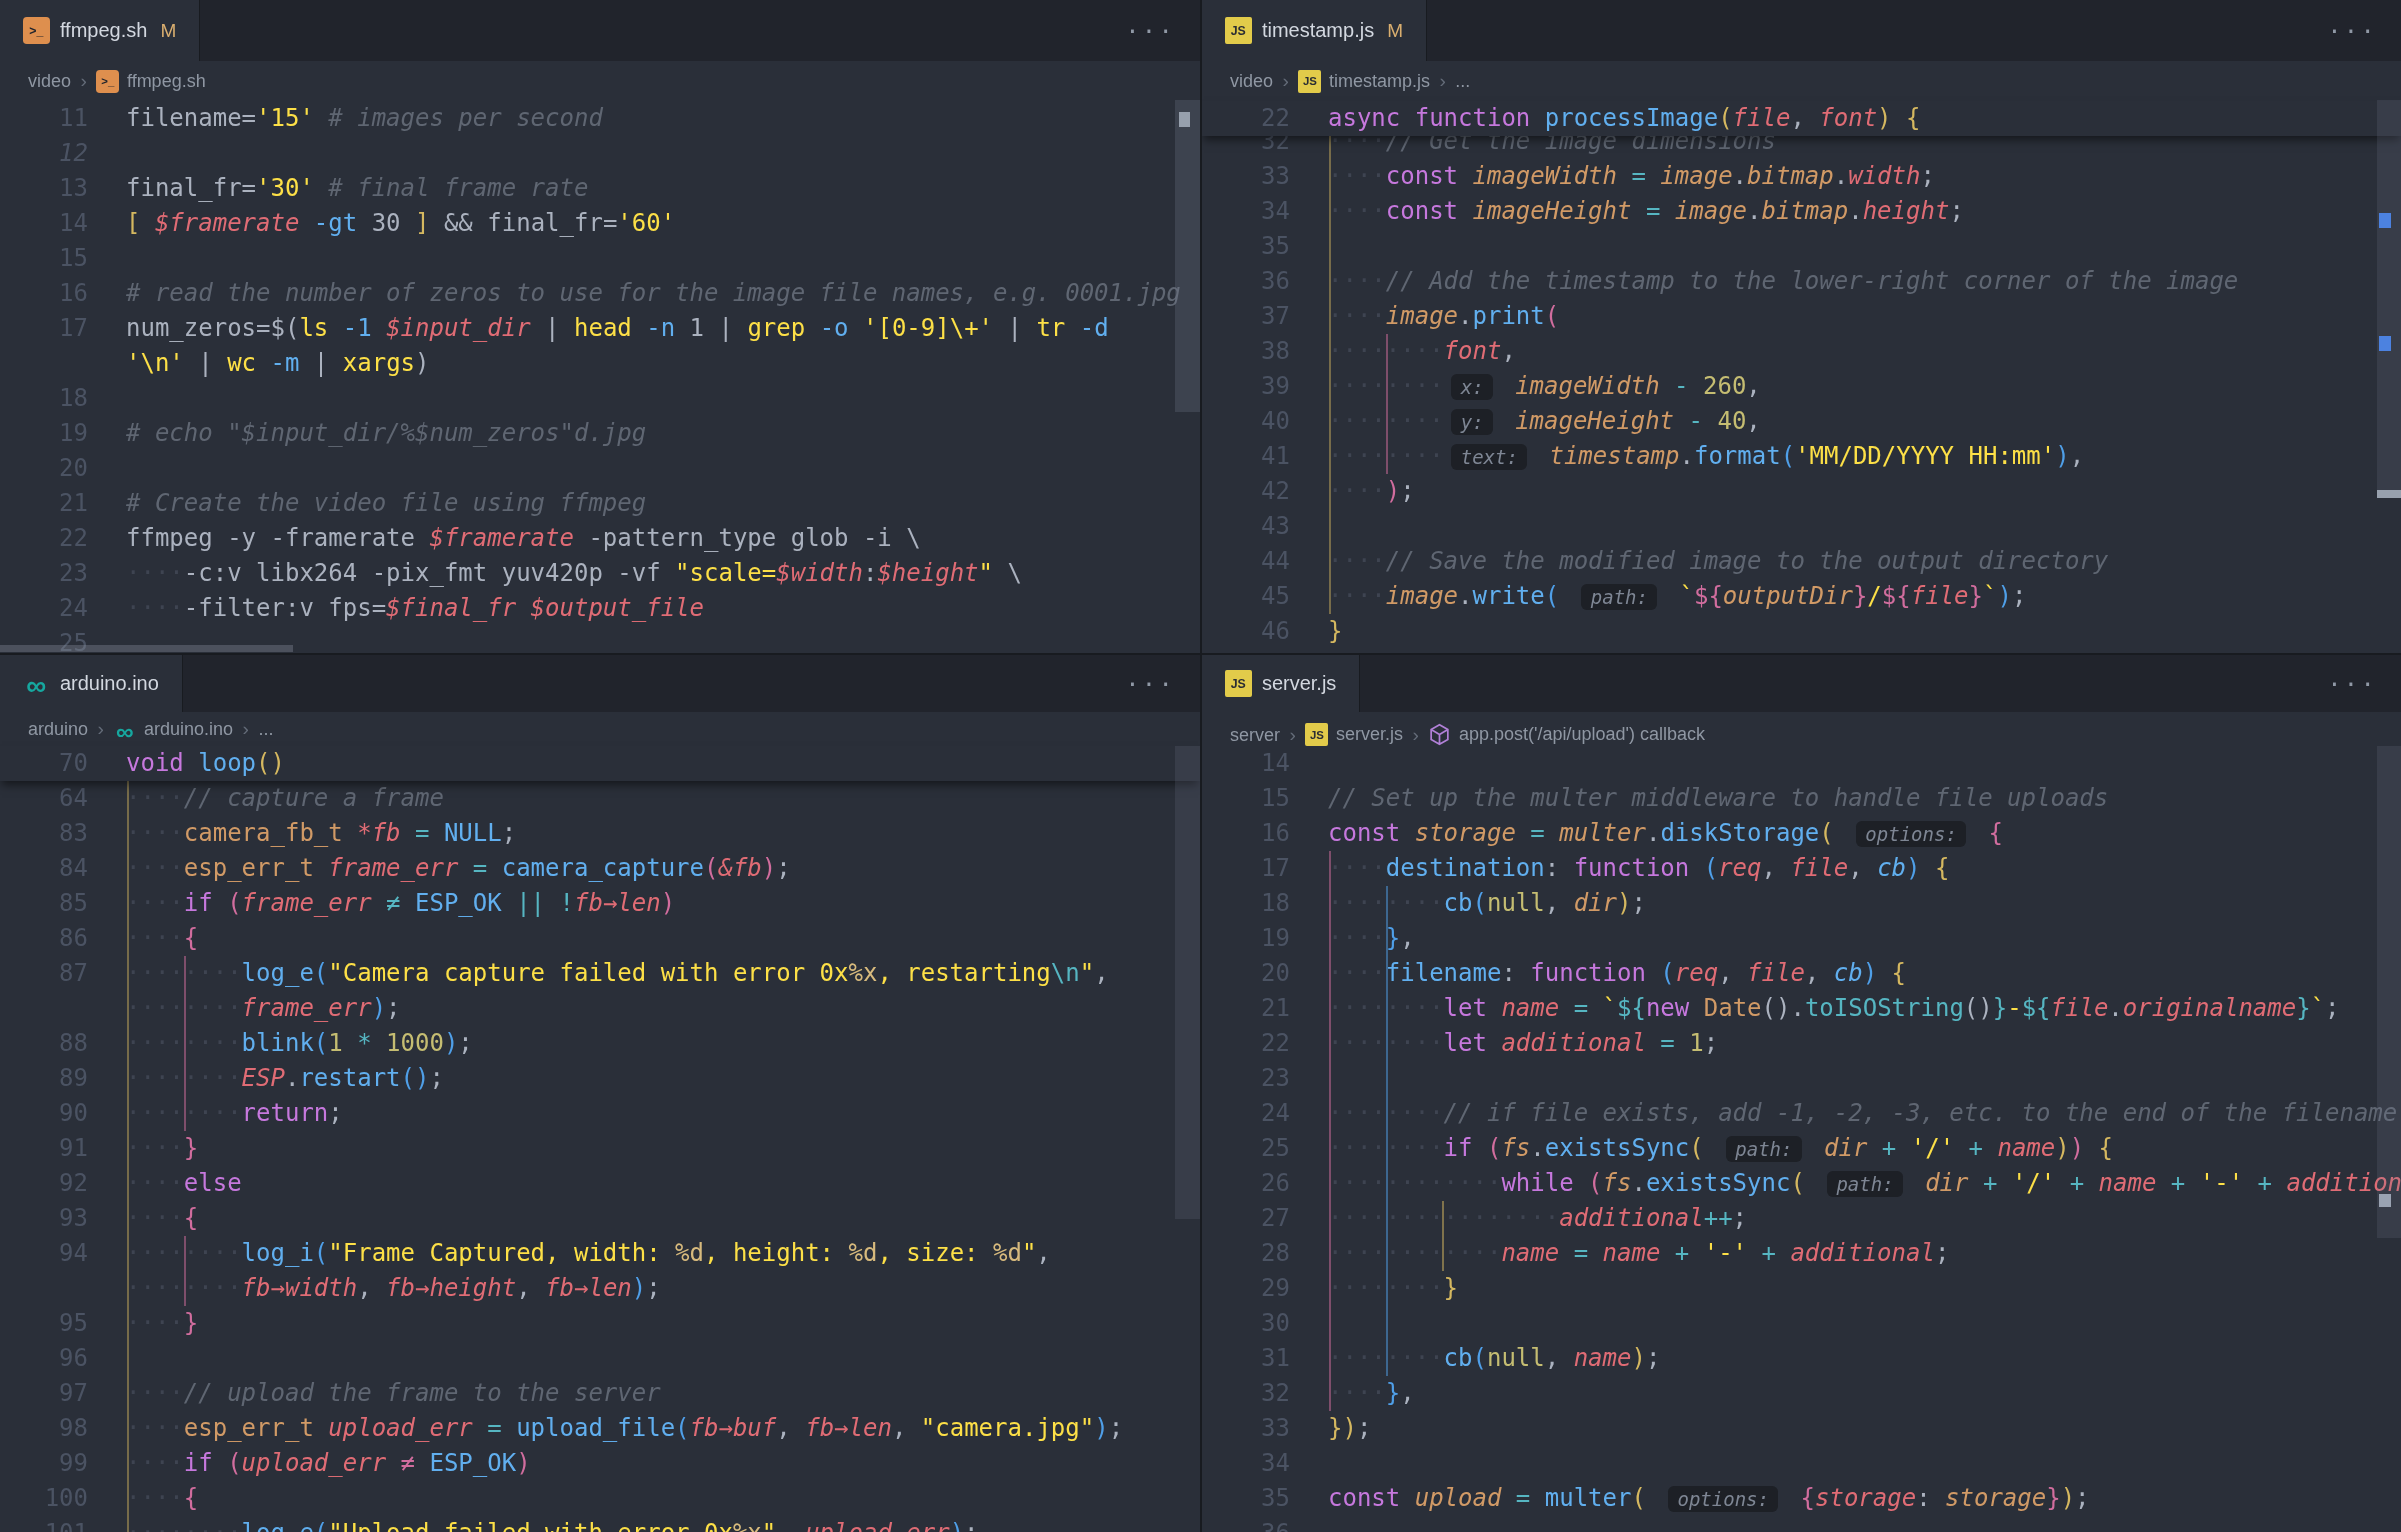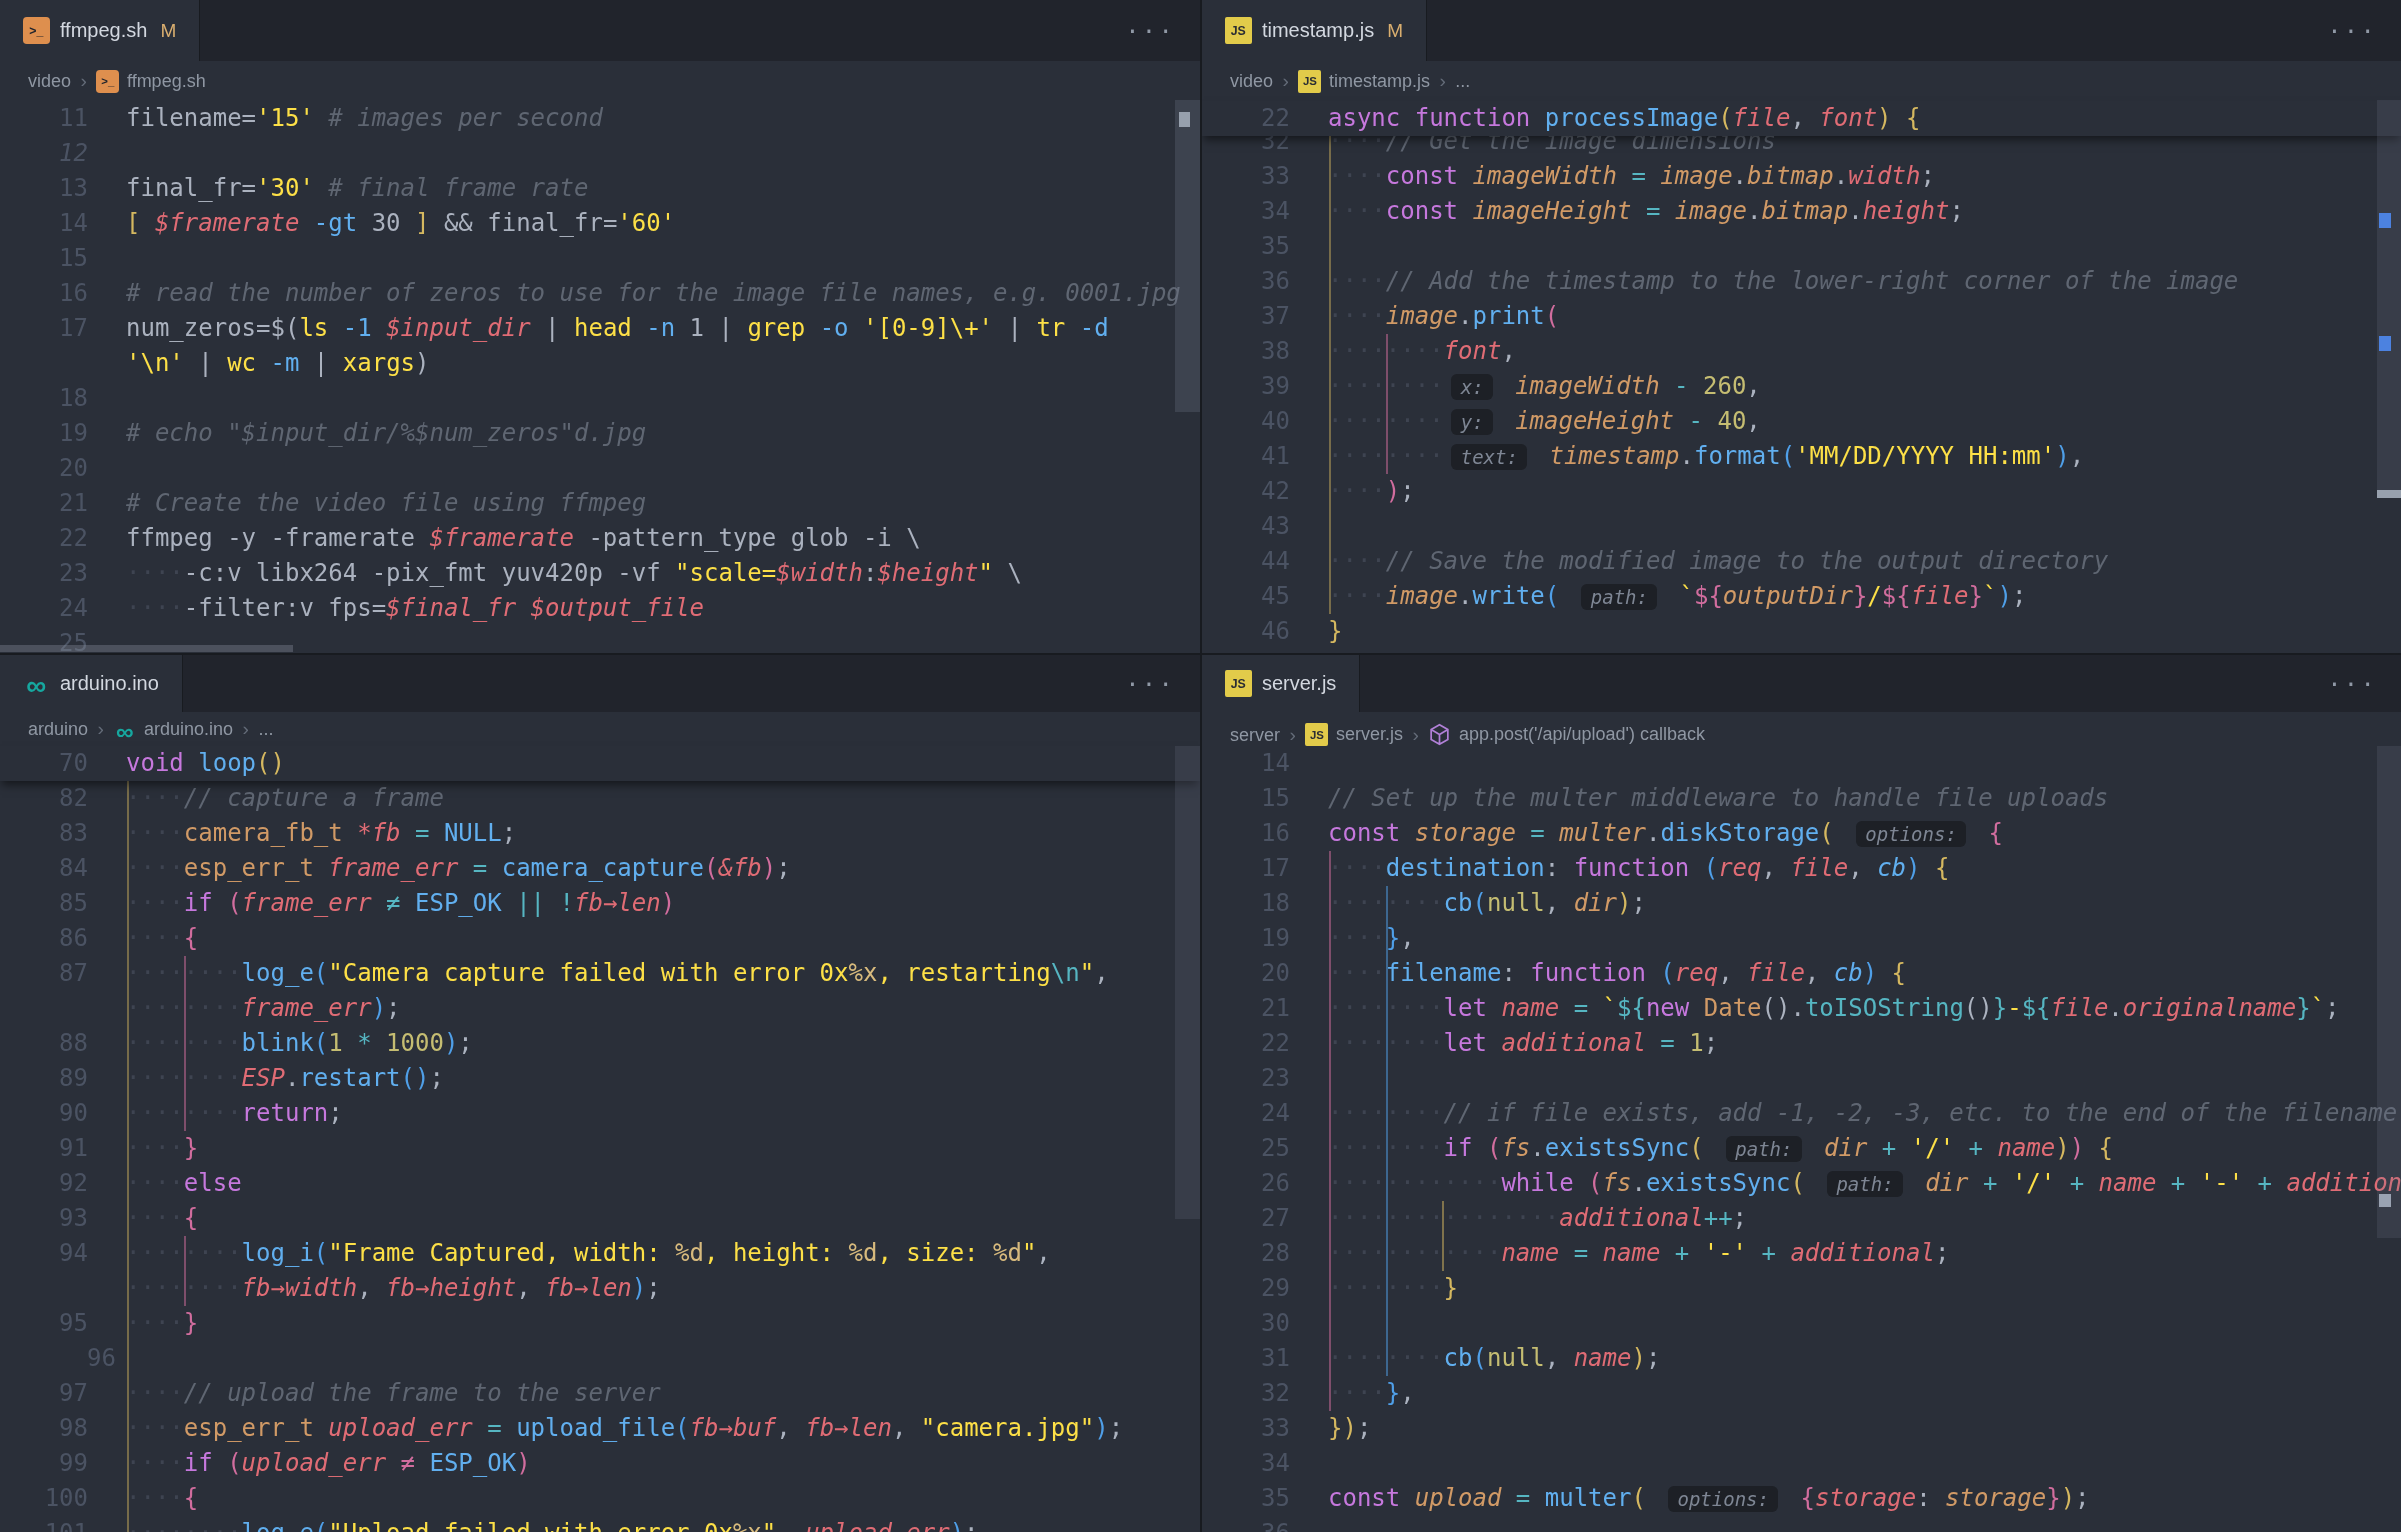--- a/index.html
+++ b/index.html
@@ -167,37 +167,37 @@
       <span class="sep">›</span>
       <span class="crumb">
         <span>...</span>
       </span>
     </div>
     <div class="code">
       <div class="guide" style="left: 127px; top: 35px; height: 751px; background: rgba(213, 184, 96, 0.45);"></div>
       <div class="guide" style="left: 184px; top: 210px; height: 175px; background: rgba(209, 109, 158, 0.5);"></div>
       <div class="guide" style="left: 184px; top: 490px; height: 70px; background: rgba(209, 109, 158, 0.5);"></div>
       <div class="row sticky"><div class="inner-shift" style="display: flex; width: 100%;"><span class="gut">70</span><span class="src"><span class="t-kw">void</span><span class="t-df"> </span><span class="t-fn">loop</span><span class="t-b1">(</span><span class="t-b1">)</span></span></div></div>
-      <div class="row"><div class="inner-shift" style="display: flex; width: 100%;"><span class="gut">82</span><span class="src"><span class="t-ws">····</span><span class="t-cm">// capture a frame</span></span></div></div>
+      <div class="row"><div class="inner-shift" style="display: flex; width: 100%;"><span class="gut">64</span><span class="src"><span class="t-ws">····</span><span class="t-cm">// capture a frame</span></span></div></div>
       <div class="row"><div class="inner-shift" style="display: flex; width: 100%;"><span class="gut">83</span><span class="src"><span class="t-ws">····</span><span class="t-ty">camera_fb_t</span><span class="t-df"> </span><span class="t-par">*</span><span class="t-par">fb</span><span class="t-df"> </span><span class="t-op">=</span><span class="t-df"> </span><span class="t-cn">NULL</span><span class="t-df">;</span></span></div></div>
       <div class="row"><div class="inner-shift" style="display: flex; width: 100%;"><span class="gut">84</span><span class="src"><span class="t-ws">····</span><span class="t-ty">esp_err_t</span><span class="t-df"> </span><span class="t-par">frame_err</span><span class="t-df"> </span><span class="t-op">=</span><span class="t-df"> </span><span class="t-fn">camera_capture</span><span class="t-b2">(</span><span class="t-par">&amp;</span><span class="t-par">fb</span><span class="t-b2">)</span><span class="t-df">;</span></span></div></div>
       <div class="row"><div class="inner-shift" style="display: flex; width: 100%;"><span class="gut">85</span><span class="src"><span class="t-ws">····</span><span class="t-kw">if</span><span class="t-df"> </span><span class="t-b2">(</span><span class="t-par">frame_err</span><span class="t-df"> </span><span class="t-op">≠</span><span class="t-df"> </span><span class="t-cn">ESP_OK</span><span class="t-df"> </span><span class="t-op">||</span><span class="t-df"> </span><span class="t-op">!</span><span class="t-par">fb</span><span class="t-par">→</span><span class="t-par">len</span><span class="t-b2">)</span></span></div></div>
       <div class="row"><div class="inner-shift" style="display: flex; width: 100%;"><span class="gut">86</span><span class="src"><span class="t-ws">····</span><span class="t-b2">{</span></span></div></div>
       <div class="row"><div class="inner-shift" style="display: flex; width: 100%;"><span class="gut">87</span><span class="src"><span class="t-ws">········</span><span class="t-fn">log_e</span><span class="t-b3">(</span><span class="t-str">"Camera capture failed with error 0x</span><span class="t-fmt">%x</span><span class="t-str">, restarting</span><span class="t-esc">\n</span><span class="t-str">"</span><span class="t-df">,</span></span></div></div>
       <div class="row"><div class="inner-shift" style="display: flex; width: 100%;"><span class="gut"></span><span class="src"><span class="t-ws">········</span><span class="t-par">frame_err</span><span class="t-b3">)</span><span class="t-df">;</span></span></div></div>
       <div class="row"><div class="inner-shift" style="display: flex; width: 100%;"><span class="gut">88</span><span class="src"><span class="t-ws">········</span><span class="t-fn">blink</span><span class="t-b3">(</span><span class="t-num">1</span><span class="t-df"> </span><span class="t-op">*</span><span class="t-df"> </span><span class="t-num">1000</span><span class="t-b3">)</span><span class="t-df">;</span></span></div></div>
       <div class="row"><div class="inner-shift" style="display: flex; width: 100%;"><span class="gut">89</span><span class="src"><span class="t-ws">········</span><span class="t-par">ESP</span><span class="t-df">.</span><span class="t-fn">restart</span><span class="t-b3">(</span><span class="t-b3">)</span><span class="t-df">;</span></span></div></div>
       <div class="row"><div class="inner-shift" style="display: flex; width: 100%;"><span class="gut">90</span><span class="src"><span class="t-ws">········</span><span class="t-kw">return</span><span class="t-df">;</span></span></div></div>
       <div class="row"><div class="inner-shift" style="display: flex; width: 100%;"><span class="gut">91</span><span class="src"><span class="t-ws">····</span><span class="t-b2">}</span></span></div></div>
       <div class="row"><div class="inner-shift" style="display: flex; width: 100%;"><span class="gut">92</span><span class="src"><span class="t-ws">····</span><span class="t-kw">else</span></span></div></div>
       <div class="row"><div class="inner-shift" style="display: flex; width: 100%;"><span class="gut">93</span><span class="src"><span class="t-ws">····</span><span class="t-b2">{</span></span></div></div>
       <div class="row"><div class="inner-shift" style="display: flex; width: 100%;"><span class="gut">94</span><span class="src"><span class="t-ws">········</span><span class="t-fn">log_i</span><span class="t-b3">(</span><span class="t-str">"Frame Captured, width: </span><span class="t-fmt">%d</span><span class="t-str">, height: </span><span class="t-fmt">%d</span><span class="t-str">, size: </span><span class="t-fmt">%d</span><span class="t-str">"</span><span class="t-df">,</span></span></div></div>
       <div class="row"><div class="inner-shift" style="display: flex; width: 100%;"><span class="gut"></span><span class="src"><span class="t-ws">········</span><span class="t-par">fb</span><span class="t-par">→</span><span class="t-par">width</span><span class="t-df">, </span><span class="t-par">fb</span><span class="t-par">→</span><span class="t-par">height</span><span class="t-df">, </span><span class="t-par">fb</span><span class="t-par">→</span><span class="t-par">len</span><span class="t-b3">)</span><span class="t-df">;</span></span></div></div>
       <div class="row"><div class="inner-shift" style="display: flex; width: 100%;"><span class="gut">95</span><span class="src"><span class="t-ws">····</span><span class="t-b2">}</span></span></div></div>
-      <div class="row"><div class="inner-shift" style="display: flex; width: 100%; padding-left: 28px;"><span class="gut">96</span><span class="src"></span></div></div>
+      <div class="row"><div class="inner-shift" style="display: flex; width: 100%;"><span class="gut">96</span><span class="src"></span></div></div>
       <div class="row"><div class="inner-shift" style="display: flex; width: 100%;"><span class="gut">97</span><span class="src"><span class="t-ws">····</span><span class="t-cm">// upload the frame to the server</span></span></div></div>
       <div class="row"><div class="inner-shift" style="display: flex; width: 100%;"><span class="gut">98</span><span class="src"><span class="t-ws">····</span><span class="t-ty">esp_err_t</span><span class="t-df"> </span><span class="t-par">upload_err</span><span class="t-df"> </span><span class="t-op">=</span><span class="t-df"> </span><span class="t-fn">upload_file</span><span class="t-b3">(</span><span class="t-par">fb</span><span class="t-par">→</span><span class="t-par">buf</span><span class="t-df">, </span><span class="t-par">fb</span><span class="t-par">→</span><span class="t-par">len</span><span class="t-df">, </span><span class="t-str">"camera.jpg"</span><span class="t-b3">)</span><span class="t-df">;</span></span></div></div>
       <div class="row"><div class="inner-shift" style="display: flex; width: 100%;"><span class="gut">99</span><span class="src"><span class="t-ws">····</span><span class="t-kw">if</span><span class="t-df"> </span><span class="t-b2">(</span><span class="t-par">upload_err</span><span class="t-df"> </span><span class="t-b2">≠</span><span class="t-df"> </span><span class="t-cn">ESP_OK</span><span class="t-b2">)</span></span></div></div>
       <div class="row"><div class="inner-shift" style="display: flex; width: 100%;"><span class="gut">100</span><span class="src"><span class="t-ws">····</span><span class="t-b2">{</span></span></div></div>
       <div class="row"><div class="inner-shift" style="display: flex; width: 100%;"><span class="gut">101</span><span class="src"><span class="t-ws">········</span><span class="t-fn">log_e</span><span class="t-b3">(</span><span class="t-str">"Upload failed with error 0x</span><span class="t-fmt">%x</span><span class="t-str">"</span><span class="t-df">, </span><span class="t-par">upload_err</span><span class="t-b3">)</span><span class="t-df">;</span></span></div></div>
     </div>
     <div class="sb" style="left: 1175px; top: 91px; width: 24.6px; height: 473px; background: rgba(121, 129, 147, 0.18);"></div>
   </div>
 <div class="pane" id="pane-br">
     <div class="tabbar" style="height: 57px;">

